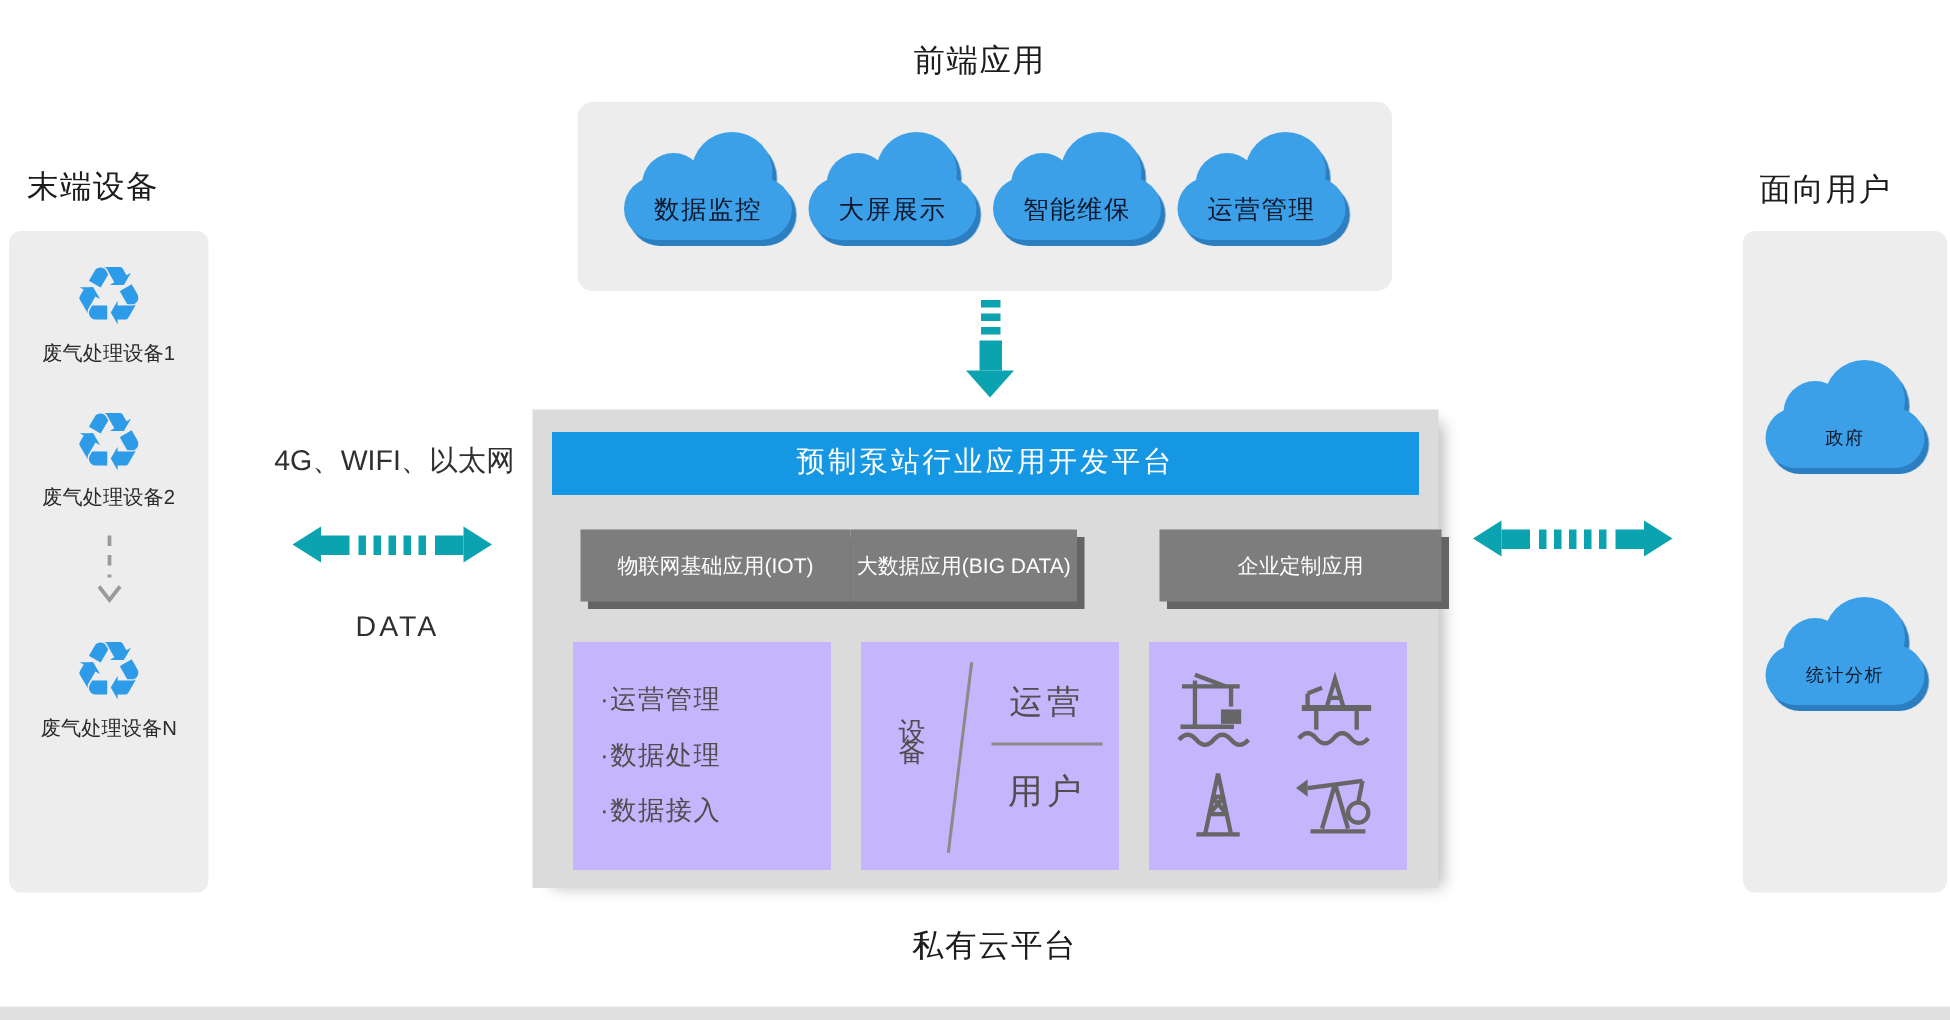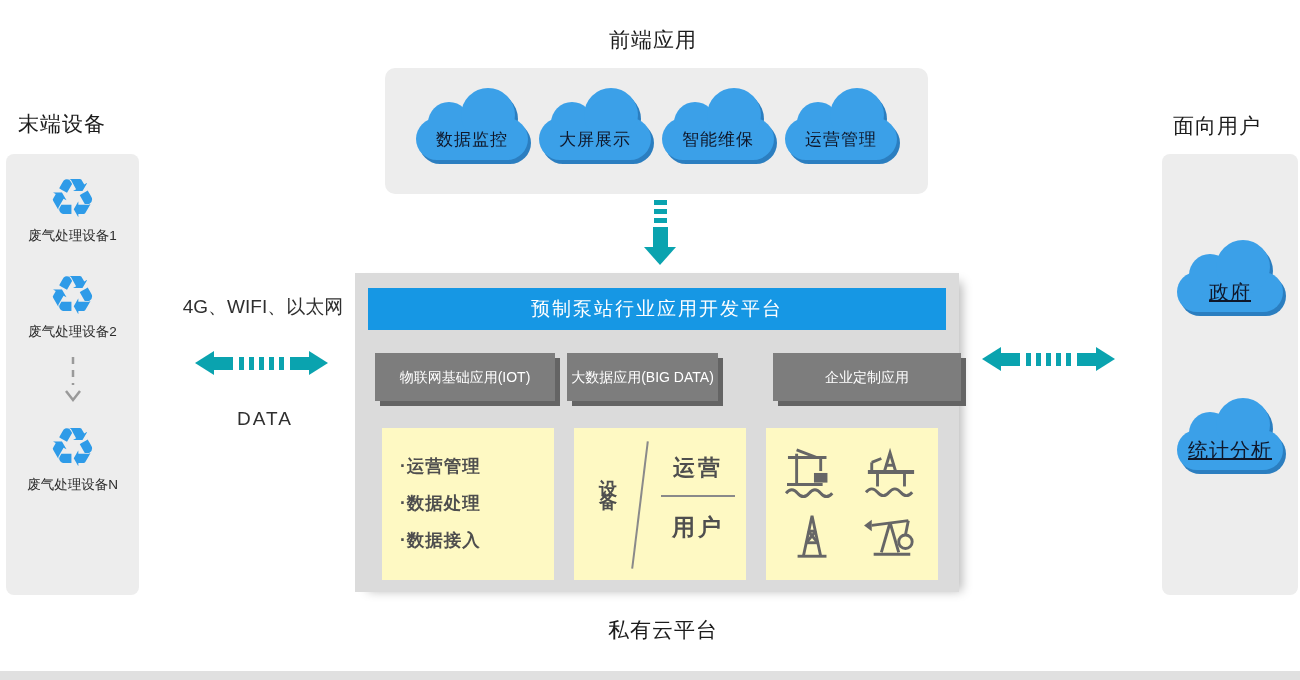--- a/index.html
+++ b/index.html
@@ -20,43 +20,43 @@
 
   
   .cloud { position:relative; width:112px; height:42px; background:#3BA0E8; border-radius:22px;
            display:flex; align-items:center; justify-content:center;
            filter:drop-shadow(3px 4px 0 #2B7EC0); }
   .cloud::before { content:""; position:absolute; bottom:16px; left:12px; width:42px; height:42px; border-radius:50%; background:inherit; }
   .cloud::after  { content:""; position:absolute; bottom:18px; right:13px; width:54px; height:54px; border-radius:50%; background:inherit; }
   .cloud .cl { position:relative; z-index:1; color:#0f172a; font-size:17px; letter-spacing:1px; white-space:nowrap; }
   .cloud-row { display:flex; justify-content:center; gap:11px; padding-top:50px; }
   .right-panel .cloud { position:absolute; left:15px; width:106px; height:40px; }
-  .right-panel .cloud .cl { font-size:20px;text-decoration:underline; }
+  .right-panel .cloud .cl { font-size:12px; }
   .cloud-gov { top:118px; }
   .cloud-ent { top:276px; }
 
   
   .left-panel { display:flex; flex-direction:column; align-items:center; padding-top:16px; }
   .device { display:flex; flex-direction:column; align-items:center; }
   .device + .device { margin-top:22px; }
   .recycle { font-size:54px; line-height:1.05; color:#2E9BE8; }
   .device-label { margin-top:0; font-size:13.5px; color:#2b2b2b; white-space:nowrap; }
   .ellipsis { margin:14px 0 6px 0; }
 
   
   .platform { position:absolute; left:355px; top:273px; width:604px; height:319px; background:#DBDBDB;
               box-shadow:8px 4px 10px -5px rgba(0,0,0,0.28); }
   .platform-header { position:absolute; left:13px; right:13px; top:15px; height:42px; background:#1697E4;
                      color:#fff; font-size:19px; letter-spacing:2px; text-align:center; line-height:42px; }
   .module { position:absolute; top:80px; height:48px; background:#7D7D7D; color:#fff; font-size:14px;
             text-align:center; line-height:48px; box-shadow:5px 5px 0 #646464; white-space:nowrap; }
-  .module-1 { left:20px;  width:180px; }
+  .module-1 { left:32px;  width:180px; }
   .module-2 { left:212px; width:151px; }
   .module-3 { left:418px; width:188px; }
-  .content-box { position:absolute; top:155px; width:172px; height:152px; background:#fef9c3;font-weight:bold; }
+  .content-box { position:absolute; top:155px; width:172px; height:152px; background:#c4b5fd; }
   .cbox-1 { left:27px; padding:20px 0 0 18px; }
   .cbox-2 { left:219px; }
   .cbox-3 { left:411px; display:grid; grid-template-columns:1fr 1fr; align-items:center; justify-items:center; padding:12px 8px; }
   .iot-line { font-size:17.5px; color:#4E4E4E; line-height:37px; letter-spacing:1px; }
 
   .bd-axis { position:absolute; left:22px; top:36px; writing-mode:vertical-lr; font-size:18px;
              letter-spacing:14px; color:#4E4E4E; }
   .bd-diagonal { position:absolute; left:65px; top:13px; width:2px; height:128px; background:#8a8a8a; transform:rotate(7deg); }
   .bd-right { position:absolute; left:80px; right:4px; top:0; text-align:center; }
   .bd-top { margin-top:25px; font-size:22px; letter-spacing:3px; color:#4E4E4E; }

